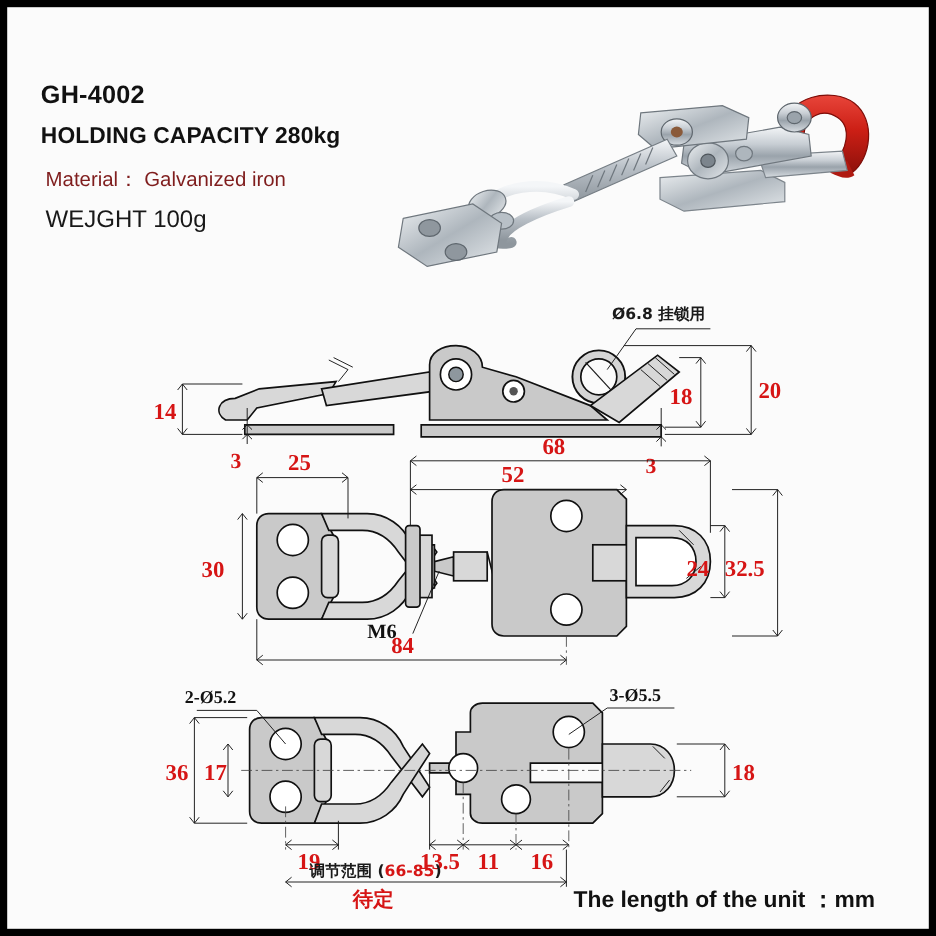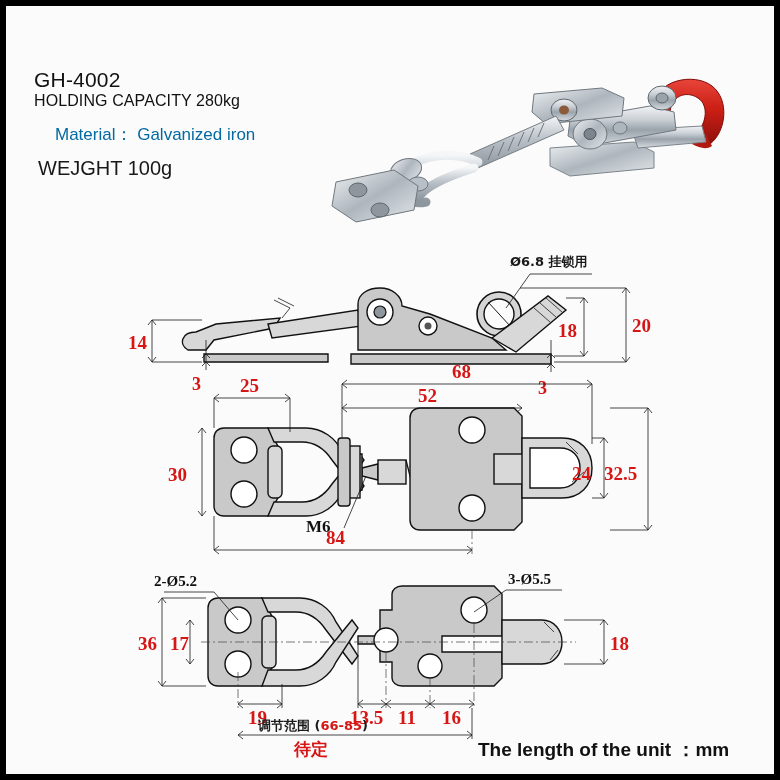--- a/index.html
+++ b/index.html
@@ -11,23 +11,23 @@
   }
   .frame{
     position:absolute;left:6px;top:6px;
     width:768px;height:768px;
     background:#fbfbfb;
     overflow:hidden;
   }
 
   
   .spec{position:absolute;left:28px;top:62px;width:330px;}
-  .spec .model{font-size:21px;font-weight:normal;color:#111;letter-spacing:.2px;}
-  .spec .capacity{font-size:16px;font-weight:normal;color:#111;letter-spacing:.1px;}
-  .spec .material{font-size:17px;color:#0369a1;margin-top:13px;margin-left:21px;}
+  .spec .model{font-size:21px;font-weight:bold;color:#111;letter-spacing:.2px;}
+  .spec .capacity{font-size:19px;font-weight:bold;color:#111;margin-top:11px;letter-spacing:.1px;}
+  .spec .material{font-size:17px;color:#7f1d1d;margin-top:13px;margin-left:4px;}
   .spec .weight{font-size:20px;color:#181818;margin-top:11px;margin-left:4px;}
 
   
   .photo{position:absolute;left:296px;top:52px;width:452px;height:172px;}
   .photo svg{display:block;}
 
   
   .draw{position:absolute;left:0;top:226px;width:768px;height:542px;}
   .draw svg{display:block;}
 

